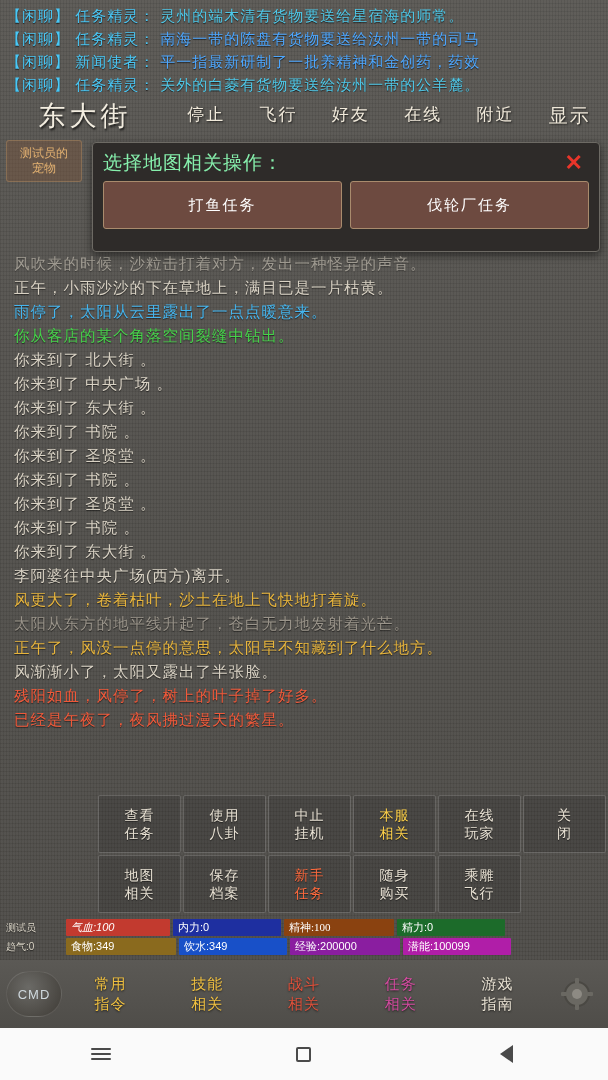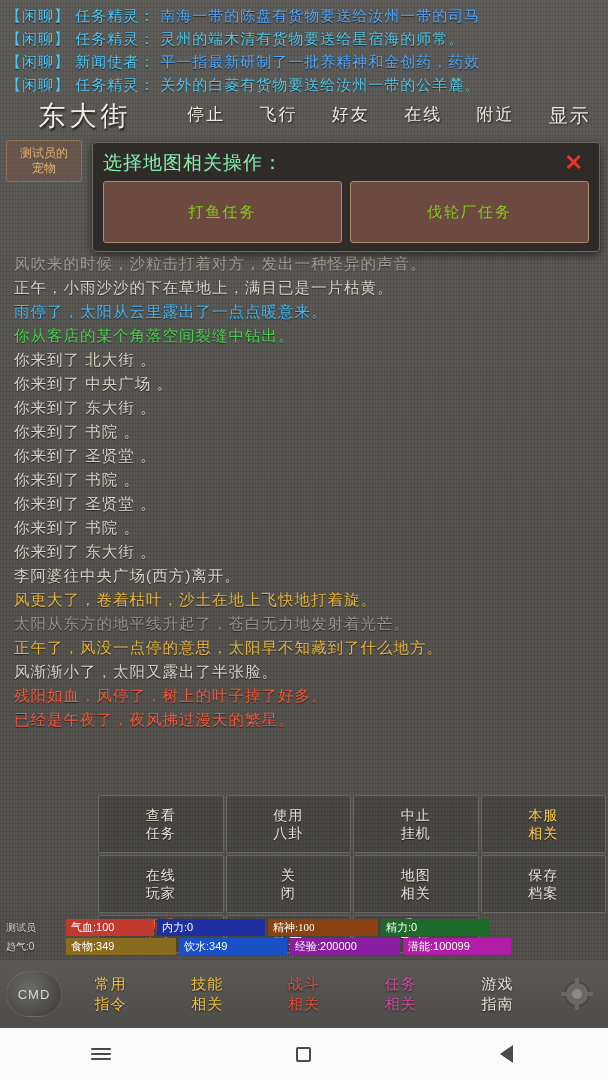--- a/index.html
+++ b/index.html
@@ -72,26 +72,26 @@
     border: 1px solid #6d6a64;
     border-radius: 4px;
     box-shadow: 0 3px 8px rgba(0,0,0,0.55);
     padding: 8px 10px;
   }
   #modal-header { display: flex; align-items: center; justify-content: space-between; height: 24px; }
   #modal-title { color: #86efac; font-size: 19px; letter-spacing: 1px; }
   #modal-close { color: #e8352a; font-size: 22px; line-height: 20px; padding: 0 6px; cursor: pointer; font-weight: bold; }
   #modal-options { display: flex; gap: 8px; margin-top: 6px; }
   .modal-opt {
-    flex: 1; height: 62px;
+    flex: 1; height: 48px;
     background: #6d4a40;
     border: 1px solid #a98b6d;
     border-radius: 3px;
     display: flex; align-items: center; justify-content: center;
-    color: #84cc16; font-size: 15px; letter-spacing: 2px;
+    color: #ffffff; font-size: 15px; letter-spacing: 2px;
     cursor: pointer;
   }
 
   
   #log {
     position: absolute; top: 248px; left: 0; width: 608px; height: 545px;
     padding: 4px 12px 0 14px;
     overflow: hidden;
   }
   .log-line {
@@ -100,21 +100,21 @@
     letter-spacing: 1px;
     text-shadow: 0 1px 1px rgba(0,0,0,0.55);
     white-space: pre-wrap;
   }
   .log-line.clipped { opacity: 0.55; }
 
   
   #cmd-grid {
     position: absolute; top: 795px; left: 96px; width: 512px; height: 120px;
     display: grid;
-    grid-template-columns: repeat(4, 1fr);
+    grid-template-columns: repeat(6, 1fr);
     grid-template-rows: repeat(2, 58px);
     gap: 2px;
     padding: 0 2px;
   }
   .cmd-btn {
     background: rgba(0,0,0,0.12);
     border: 1px solid rgba(255,255,255,0.18);
     border-radius: 2px;
     display: flex; flex-direction: column; align-items: center; justify-content: center;
     font-size: 14px; line-height: 18px; letter-spacing: 1px;
@@ -180,22 +180,22 @@
   .nav-lines { width: 20px; }
   .nav-lines div { height: 2px; background: #4a4a4a; margin: 3px 0; border-radius: 1px; }
   .nav-tri { width: 0; height: 0; border-top: 9px solid transparent; border-bottom: 9px solid transparent; border-right: 13px solid #4a4a4a; }
 </style>
 </head>
 <body>
 
 <div id="app">
 
   <div id="chat-ticker">
+      <div class="chat-line"><span class="chat-tag">【闲聊】</span><span class="chat-name"> 任务精灵：</span><span class="chat-body-teal"> 灵州的端木清有货物要送给星宿海的师常。</span></div>
       <div class="chat-line"><span class="chat-tag">【闲聊】</span><span class="chat-name"> 任务精灵：</span><span class="chat-body-blue"> 南海一带的陈盘有货物要送给汝州一带的司马</span></div>
-      <div class="chat-line"><span class="chat-tag">【闲聊】</span><span class="chat-name"> 任务精灵：</span><span class="chat-body-teal"> 灵州的端木清有货物要送给星宿海的师常。</span></div>
       <div class="chat-line"><span class="chat-tag">【闲聊】</span><span class="chat-name"> 新闻使者：</span><span class="chat-body-blue"> 平一指最新研制了一批养精神和金创药，药效</span></div>
       <div class="chat-line"><span class="chat-tag">【闲聊】</span><span class="chat-name"> 任务精灵：</span><span class="chat-body-teal"> 关外的白菱有货物要送给汝州一带的公羊麓。</span></div>
     </div>
 
   <div id="top-bar">
     <div id="location-title">东大街</div>
     <div id="top-buttons" style="display:flex;flex:1;justify-content:space-around;">
         <div class="top-btn">停止</div>
         <div class="top-btn">飞行</div>
         <div class="top-btn">好友</div>
@@ -288,21 +288,21 @@
       <div class="cmd-btn">
         <span>乘雕</span>
         <span>飞行</span>
       </div>
     </div>
 
   <div id="status">
     <div class="status-row">
       <div class="status-name">测试员</div>
       <div id="bars-1" style="display:flex;">
-          <div class="bar" style="background: rgb(194, 58, 47); width: 88px;">气血:100</div>
+          <div class="bar" style="background: rgb(194, 58, 47); width: 104px; font-style: italic;">气血:100</div>
           <div class="bar" style="background: rgb(30, 47, 160); width: 108px;">内力:0</div>
           <div class="bar" style="background: rgb(138, 66, 16); width: 110px; font-family: Liberation Serif, serif;">精神:100</div>
           <div class="bar" style="background: rgb(28, 107, 42); width: 108px;">精力:0</div>
         </div>
     </div>
     <div class="status-row">
       <div class="status-name">趋气:0</div>
       <div id="bars-2" style="display:flex;">
           <div class="bar" style="background: rgb(138, 106, 30); width: 110px; text-align: center;">食物:349</div>
           <div class="bar" style="background: rgb(24, 80, 200); width: 108px;">饮水:349</div>

